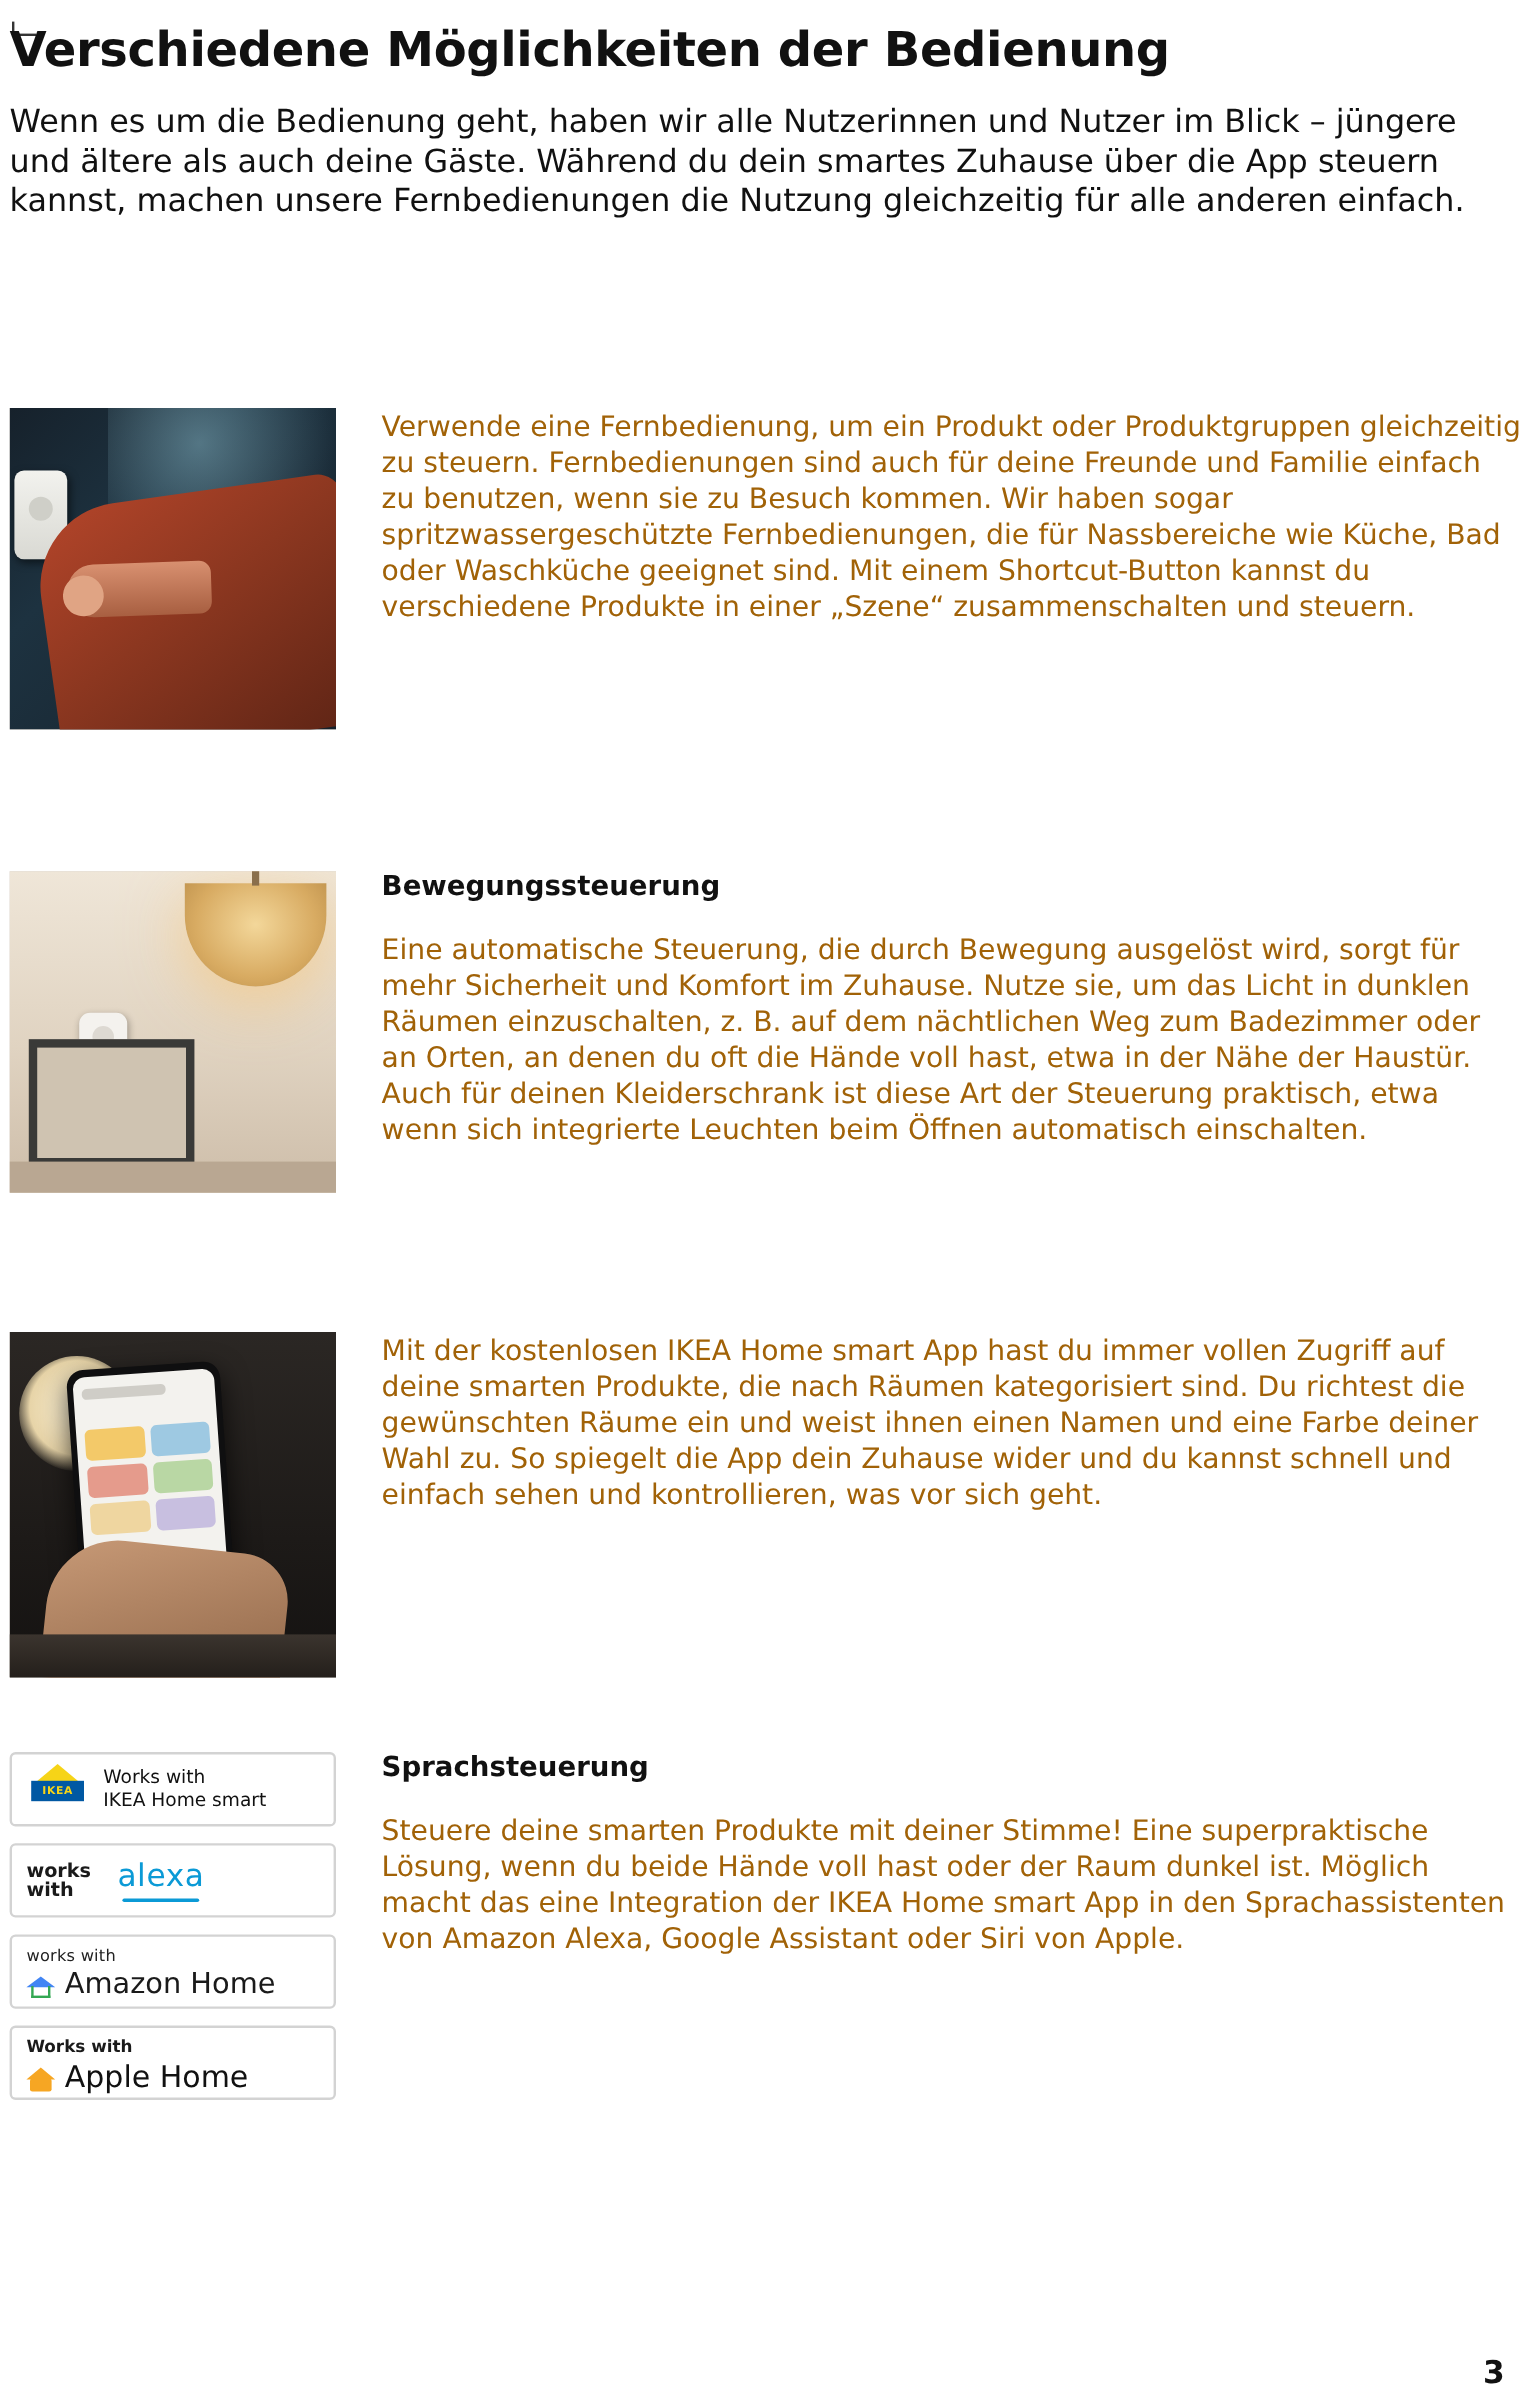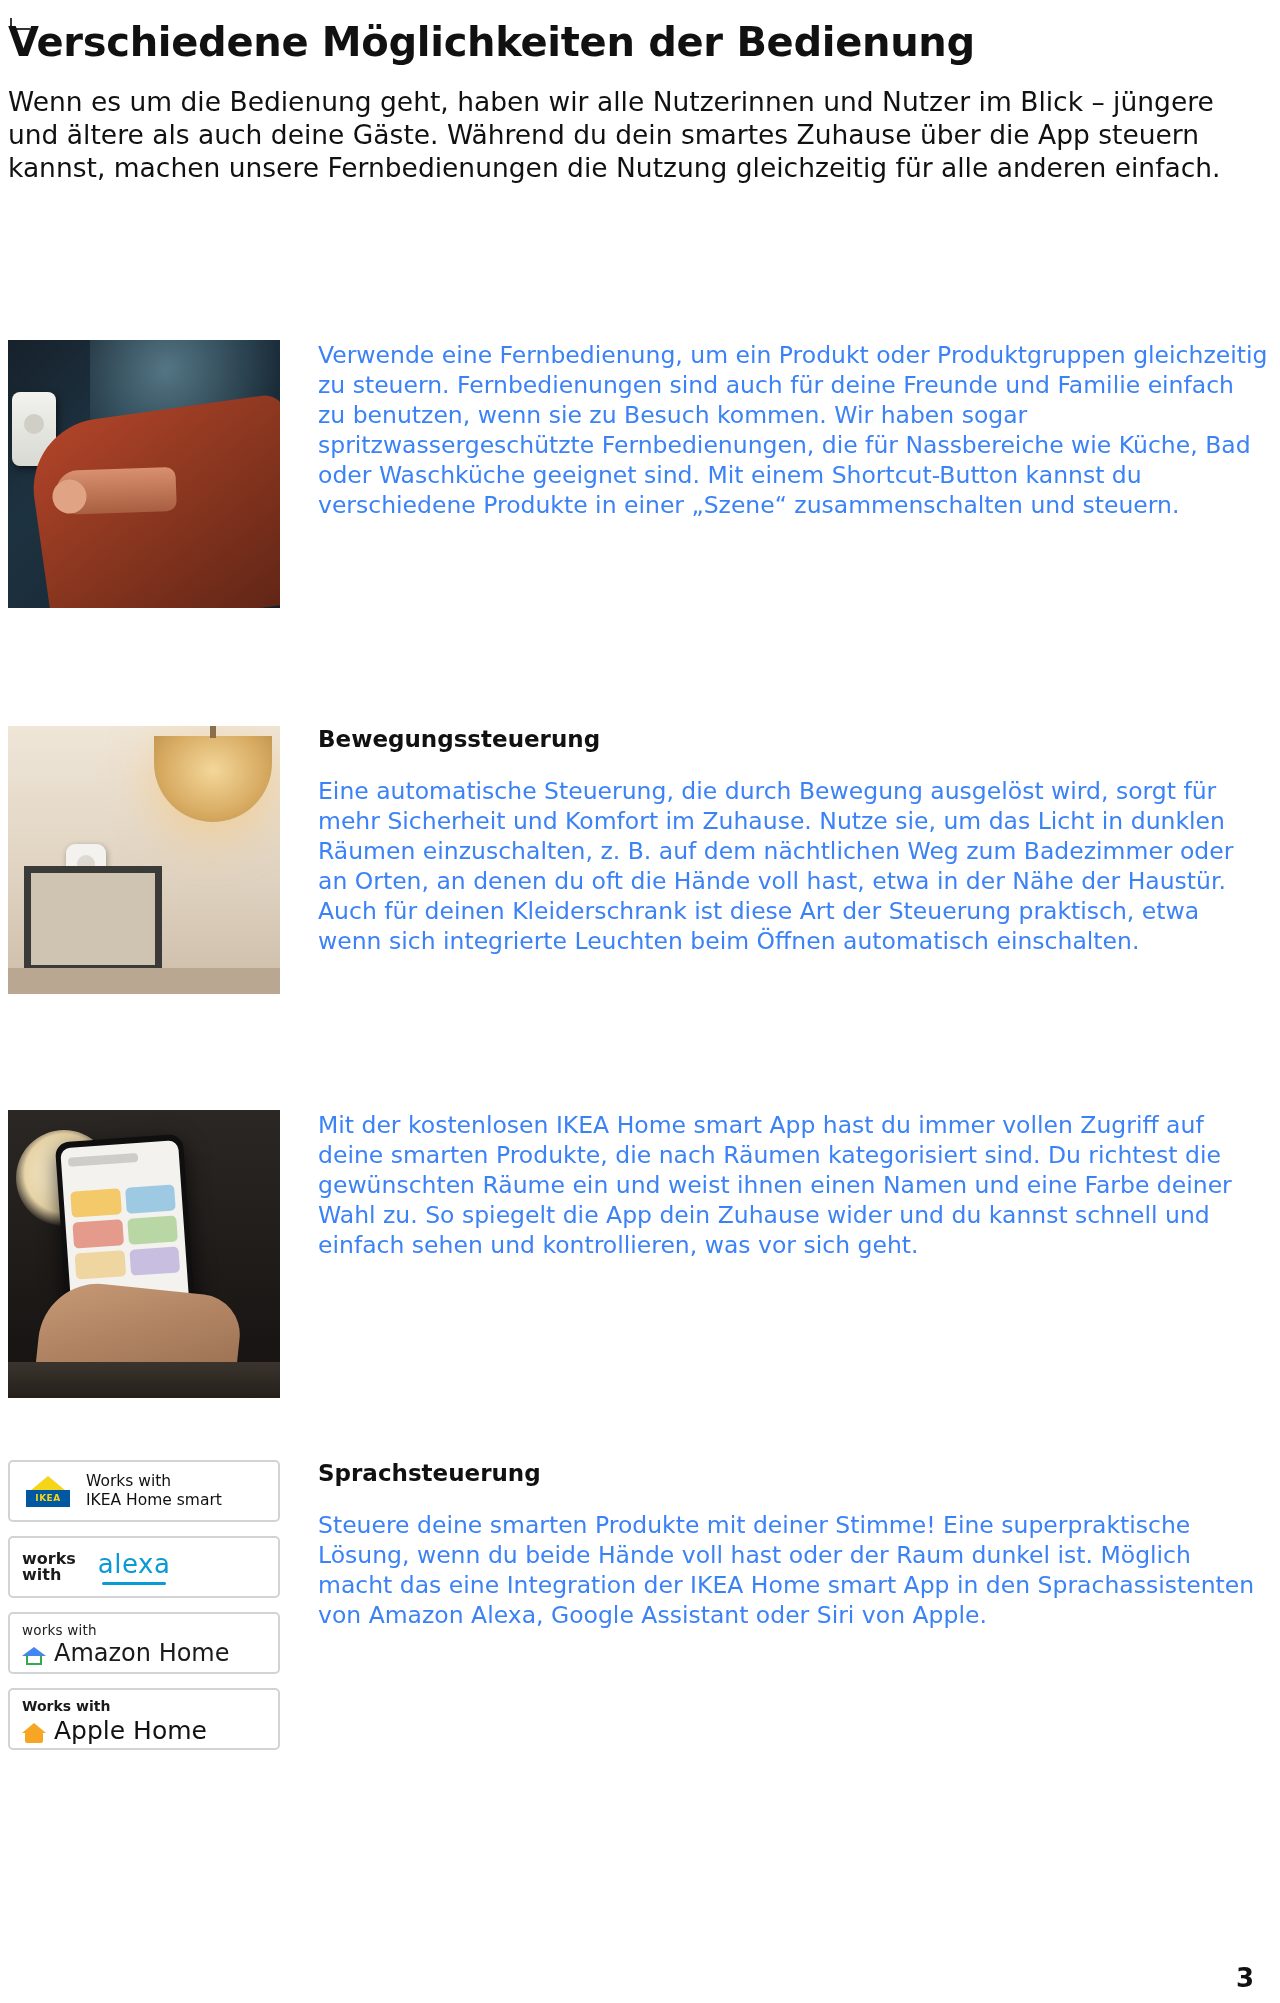--- a/index.html
+++ b/index.html
@@ -67,21 +67,21 @@
   .sec-title {
     font-size: 23px;
     font-weight: bold;
     color: #111111;
     margin: 0 0 22px 0;
     line-height: 1.2;
   }
   .sec-text {
     font-size: 23.5px;
     line-height: 1.28;
-    color: #3b82f6;
+    color: #a16207;
     margin: 0;
   }
 
   
   #sec-remote   { top: 340px; }
   #sec-remote   .sec-img { height: 268px; }
   #sec-motion   { top: 726px; }
   #sec-motion   .sec-img { height: 268px; }
   #sec-app      { top: 1110px; }
   #sec-app      .sec-img { height: 288px; }
@@ -217,21 +217,21 @@
     background: #fff;
     margin-bottom: 14px;
     display: flex;
     align-items: center;
     padding: 10px 12px;
     height: 62px;
   }
   .badge-ikea { gap: 12px; }
   .ikea-logo {
     width: 52px; height: 42px;
-    display: flex; flex-direction: column; align-items: center; justify-content: center;
+    display: flex; flex-direction: column; align-items: center; justify-content: flex-start;
   }
   .ikea-house {
     width: 0; height: 0;
     border-left: 18px solid transparent;
     border-right: 18px solid transparent;
     border-bottom: 15px solid #f6d417;
   }
   .ikea-box {
     width: 44px; height: 17px; background: #0058a3; color: #f6d417;
     font-size: 9px; font-weight: bold; letter-spacing: .5px;

